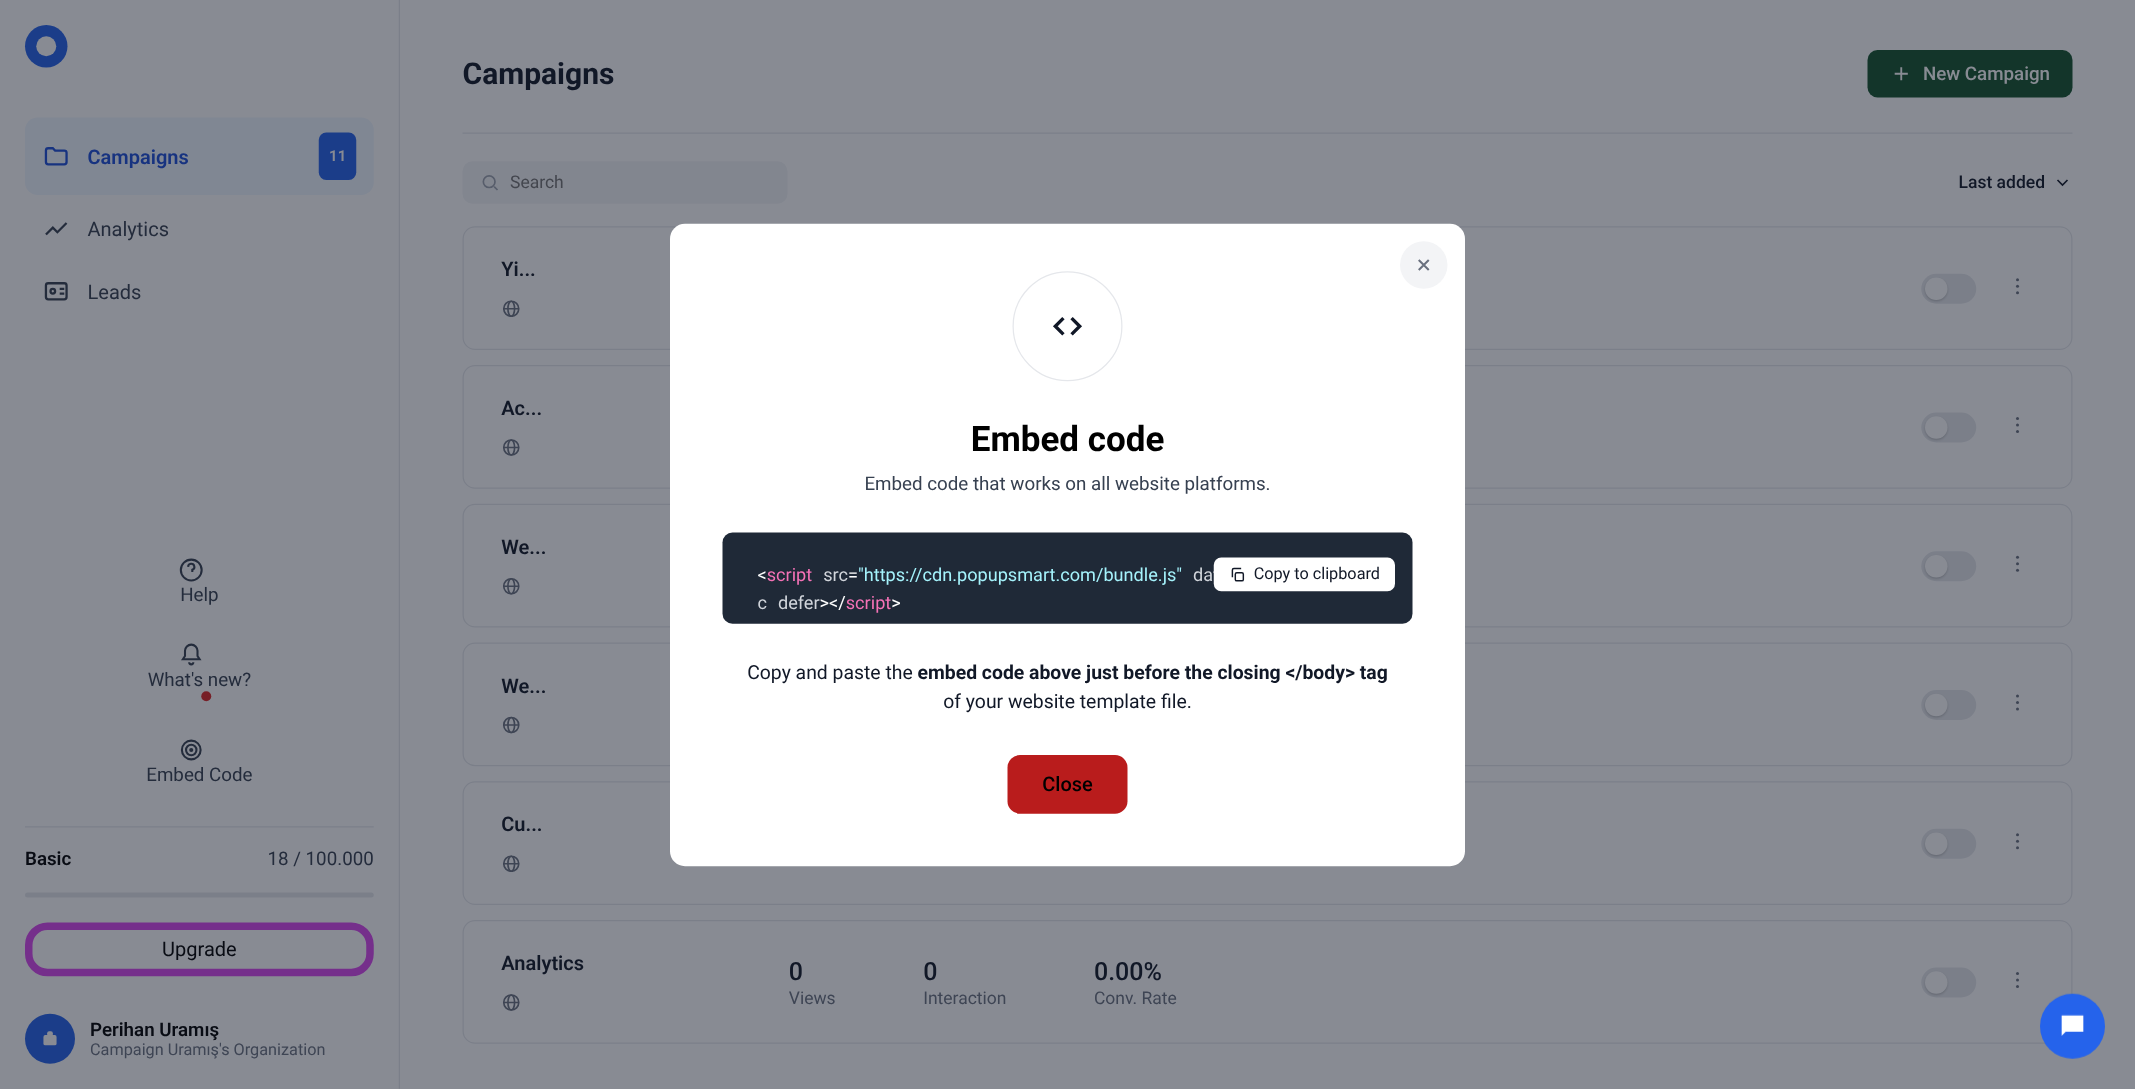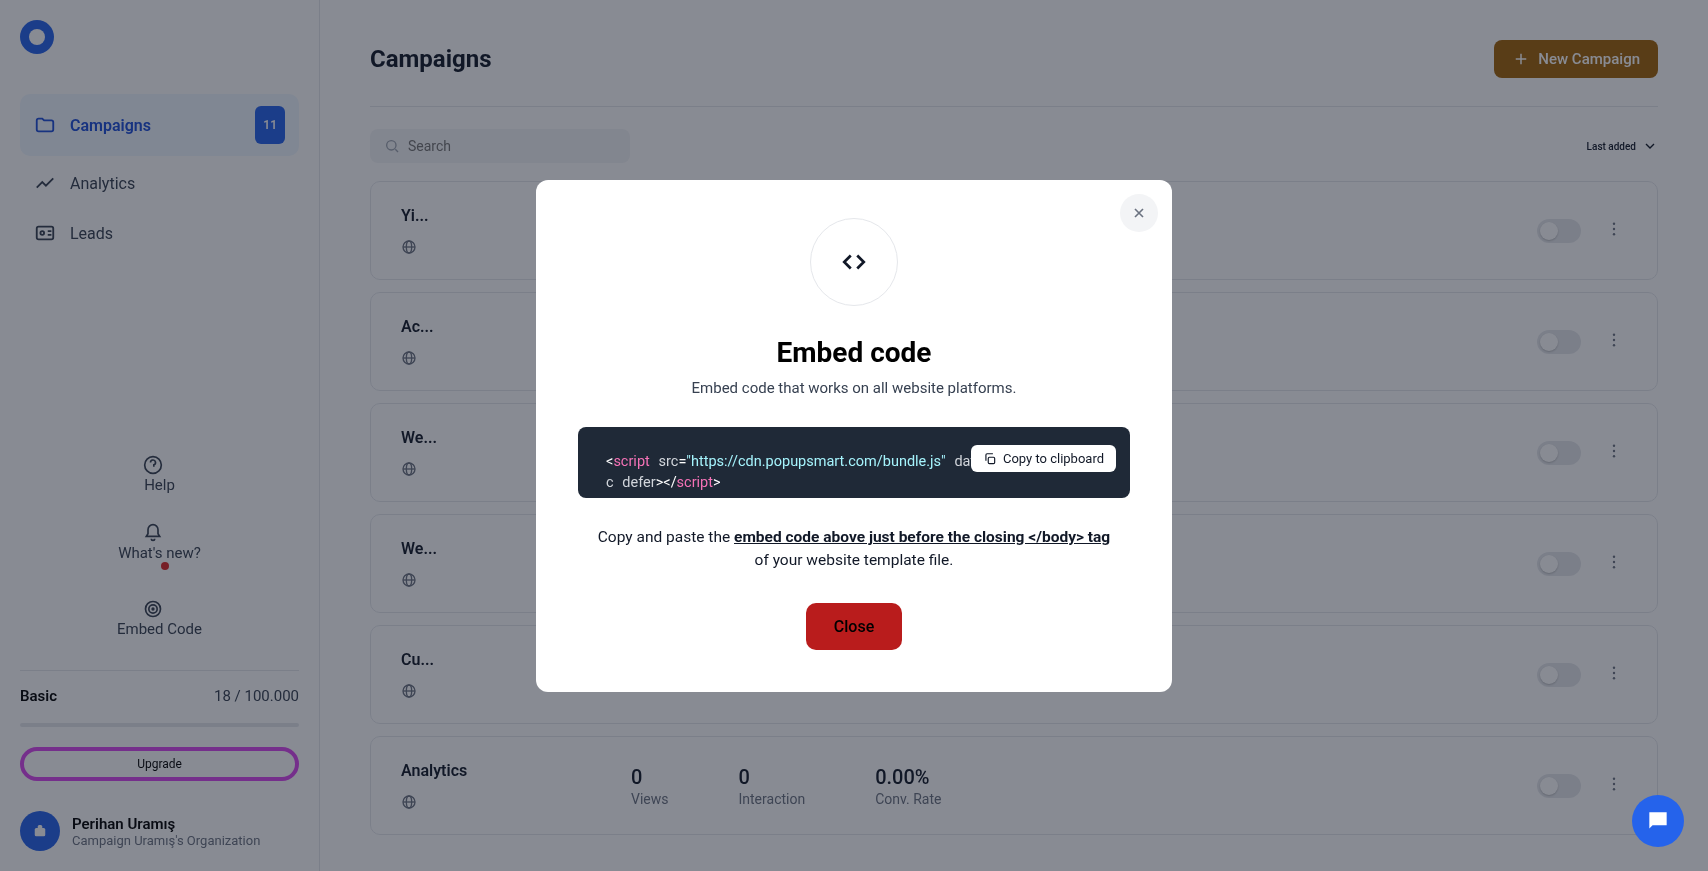--- a/index.html
+++ b/index.html
@@ -14,35 +14,35 @@
     .nav-item .icon { width: 22px; height: 22px; margin-right: 14px; display: flex; align-items: center; justify-content: center; }
     .nav-badge { margin-left: auto; background: #2563eb; color: #fff; font-size: 12px; font-weight: 600; padding: 12px 8px; border-radius: 6px; }
     .spacer { flex: 1; }
     .help-section .nav-item { font-size: 15px; flex-direction: column; }
     .dot-indicator { width: 8px; height: 8px; background: #dc2626; border-radius: 50%; margin-left: 10px; }
     .divider { border-top: 1px solid #e5e7eb; margin: 16px 0; }
     .plan-row { display: flex; justify-content: space-between; font-size: 15px; margin-bottom: 18px; }
     .plan-name { font-weight: 600; }
     .plan-usage { color: #374151; }
     .plan-bar { height: 4px; background: #e5e7eb; border-radius: 2px; margin-bottom: 20px; }
-    .upgrade-btn { border: 4px solid #d946ef; background: #fff; padding: 6px 14px; border-radius: 18px; font-size: 12px; cursor: pointer; }
+    .upgrade-btn { border: 6px solid #d946ef; background: #fff; padding: 6px 14px; border-radius: 18px; font-size: 16px; cursor: pointer; }
     .user-block { display: flex; align-items: center; margin-top: 30px; }
     .user-avatar { width: 40px; height: 40px; border-radius: 50%; background: #2563eb; display: flex; align-items: center; justify-content: center; margin-right: 12px; }
     .user-name { font-weight: 600; font-size: 15px; }
     .user-org { font-size: 13px; color: #6b7280; }
     .main { flex: 1; padding: 40px 50px; overflow-y: auto; }
     .main-header { display: flex; justify-content: space-between; align-items: center; margin-bottom: 28px; }
     .page-title { font-size: 24px; font-weight: 700; color: #111827; }
-    .btn-primary { background: #a16207; color: #fff; border: none; padding: 10px 18px; border-radius: 8px; font-size: 15px; font-weight: 500; display: flex; align-items: flex-end; cursor: pointer; }
+    .btn-primary { background: #14532d; color: #fff; border: none; padding: 10px 18px; border-radius: 8px; font-size: 15px; font-weight: 500; display: flex; align-items: flex-end; cursor: pointer; }
     .btn-primary svg { margin-right: 8px; }
     .header-divider { border-bottom: 1px solid #e5e7eb; margin-bottom: 22px; }
     .toolbar { display: flex; justify-content: space-between; align-items: center; margin-bottom: 18px; }
     .search-box { background: #f3f4f6; border-radius: 8px; padding: 9px 14px; display: flex; align-items: center; width: 260px; }
     .search-box input { border: none; background: transparent; outline: none; font-size: 14px; flex: 1; color: #6b7280; }
-    .sort { display: flex; align-items: center; font-size: 10px; color: #111827; cursor: pointer; font-weight: 500; }
+    .sort { display: flex; align-items: center; font-size: 14px; color: #111827; cursor: pointer; font-weight: 500; }
     .campaign-card { border: 1px solid #e5e7eb; border-radius: 10px; padding: 24px 30px; margin-bottom: 12px; display: flex; align-items: center; }
     .card-left { width: 230px; }
     .card-title { font-weight: 600; font-size: 16px; margin-bottom: 14px; color: #111827; }
     .card-site { display: flex; align-items: center; color: #6b7280; font-size: 14px; }
     .stats-group { display: flex; gap: 70px; }
     .stat { }
     .stat-value { font-size: 20px; font-weight: 500; color: #111827; }
     .stat-label { font-size: 14px; color: #6b7280; margin-top: 2px; }
     .card-right { margin-left: auto; display: flex; align-items: center; gap: 20px; }
     .toggle { width: 44px; height: 24px; background: #e5e7eb; border-radius: 12px; position: relative; cursor: pointer; }
@@ -56,21 +56,21 @@
     .modal-sub { text-align: center; font-size: 15px; color: #374151; margin-bottom: 30px; }
     .code-block { background: #1f2937; border-radius: 8px; padding: 24px 28px 4px; font-family: 'SF Mono', Monaco, Consolas, monospace; font-size: 14.5px; line-height: 1.5; color: #fff; margin-bottom: 28px; position: relative; word-break: break-all; }
     .tok-punct { color: #fff; }
     .tok-tag { color: #f472b6; }
     .tok-attr { color: #d1d5db; }
     .tok-eq { color: #fff; }
     .tok-str { color: #a5f3fc; }
     .tok-val { color: #d9f99d; }
     .copy-btn { position: absolute; right: 14px; bottom: 26px; background: #fff; border: none; padding: 6px 12px; border-radius: 6px; font-size: 13px; display: flex; align-items: center; gap: 6px; cursor: pointer; color: #111827; font-family: -apple-system, sans-serif; }
     .modal-desc { text-align: center; font-size: 15.5px; color: #111827; margin-bottom: 30px; line-height: 1.5; padding: 0 12px; }
-    .modal-desc strong { font-weight: 700; text-decoration: underline; }
+    .modal-desc strong { font-weight: 700; }
     .close-btn { display: block; margin: 0 auto; background: #b91c1c; border: none; padding: 14px 28px; border-radius: 10px; font-size: 16px; font-weight: 500; cursor: pointer; }
     .intercom { position: fixed; right: 24px; bottom: 24px; width: 52px; height: 52px; border-radius: 50%; background: #2563eb; display: flex; align-items: center; justify-content: center; z-index: 200; cursor: pointer; }
     .globe-icon { width: 16px; height: 16px; margin-right: 8px; }
   </style>
 </head>
 <body>
 
 <div class="app">
   <aside class="sidebar">
     <div class="logo">

